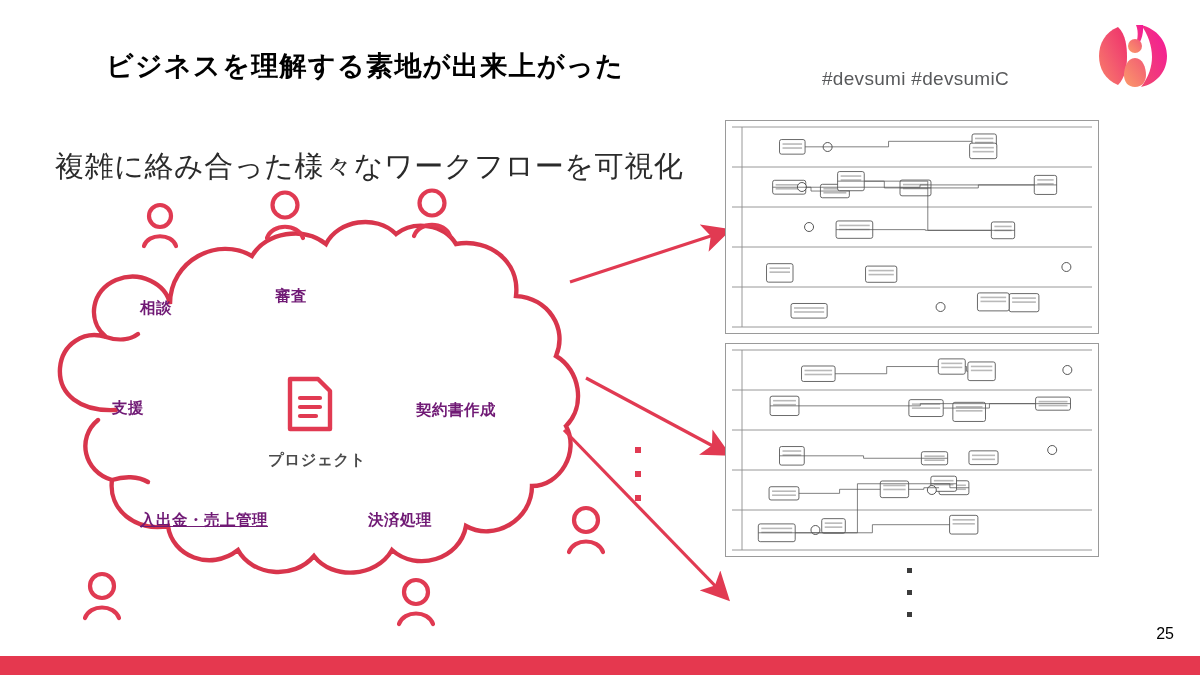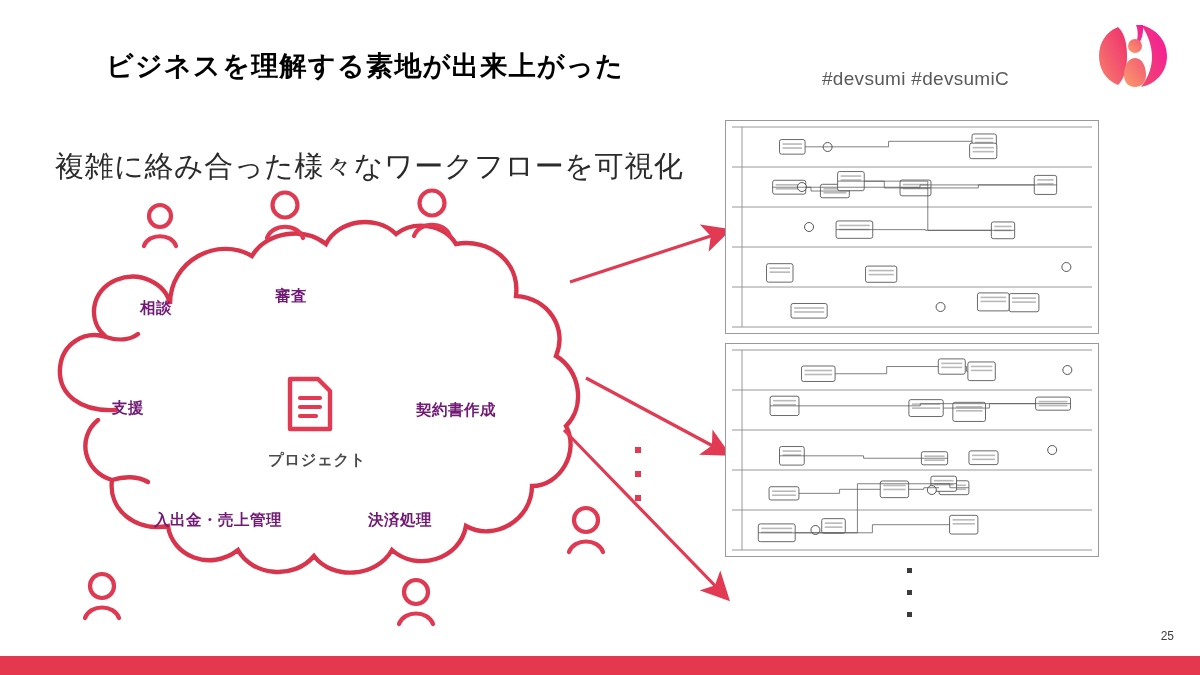--- a/index.html
+++ b/index.html
@@ -40,21 +40,21 @@
   .cloud-label{
     position:absolute;
     font-size:15.5px;font-weight:bold;color:#701a75;
     white-space:nowrap;letter-spacing:.5px;
   }
   .lbl-soudan{left:120px;top:118px;}
   .lbl-shinsa{left:255px;top:106px;}
   .lbl-project-page{left:330px;top:124px;}
   .lbl-shien{left:92px;top:218px;}
   .lbl-keiyaku{left:396px;top:220px;}
-  .lbl-nyushukkin{left:134px;top:330px;}
+  .lbl-nyushukkin{left:120px;top:330px;text-decoration:underline;}
   .lbl-kessai{left:348px;top:330px;}
   .lbl-project{
     left:248px;top:258px;font-size:15.5px;font-weight:bold;color:#4b4b4b;margin-top:12px;
   }
 
   .doc-icon{position:absolute;left:265px;top:195px;width:50px;height:58px;}
 
   
   .arrows{position:absolute;left:0;top:0;width:1200px;height:675px;pointer-events:none;}
 
@@ -70,21 +70,21 @@
   .dots-red i{
     display:block;width:6px;height:6px;background:#e13a52;margin-bottom:18px;
   }
   .dots-dark{position:absolute;left:907px;top:568px;}
   .dots-dark i{
     display:block;width:5px;height:5px;background:#3c3c3c;margin-bottom:17px;
   }
 
   .page-num{
     position:absolute;right:26px;bottom:32px;
-    font-size:12px;color:#404040;margin-top:12px;
+    font-size:16px;color:#000000;margin-top:12px;
   }
   .bottom-bar{
     position:absolute;left:0;bottom:0;width:1200px;height:19px;background:#e5384f;
   }
 </style>
 </head>
 <body>
 
 <div class="slide">
 

